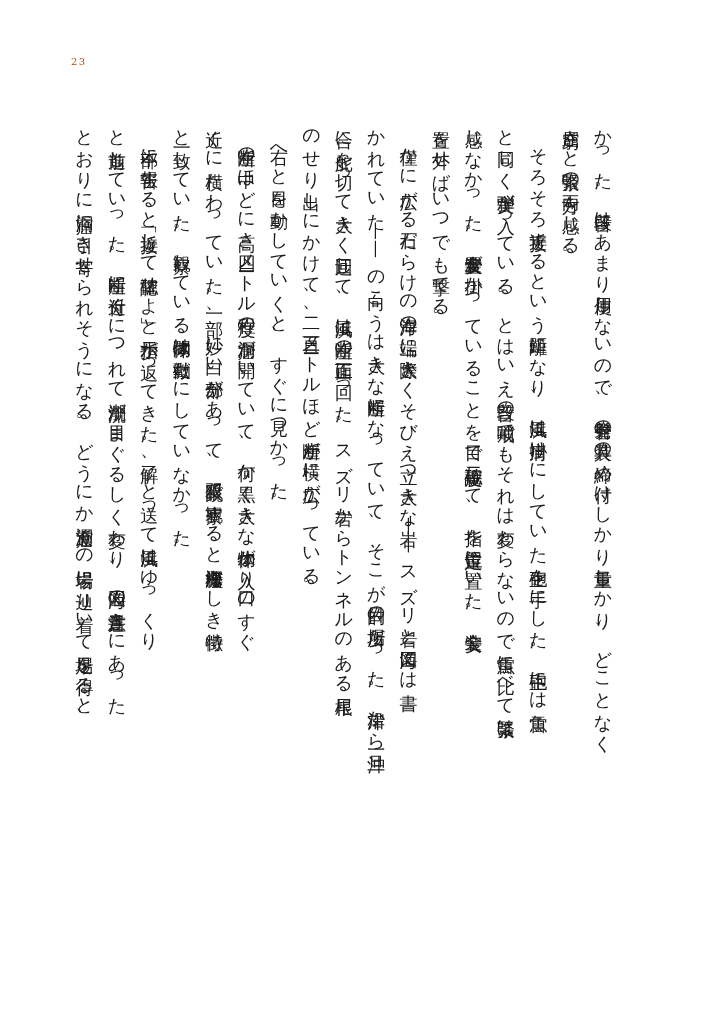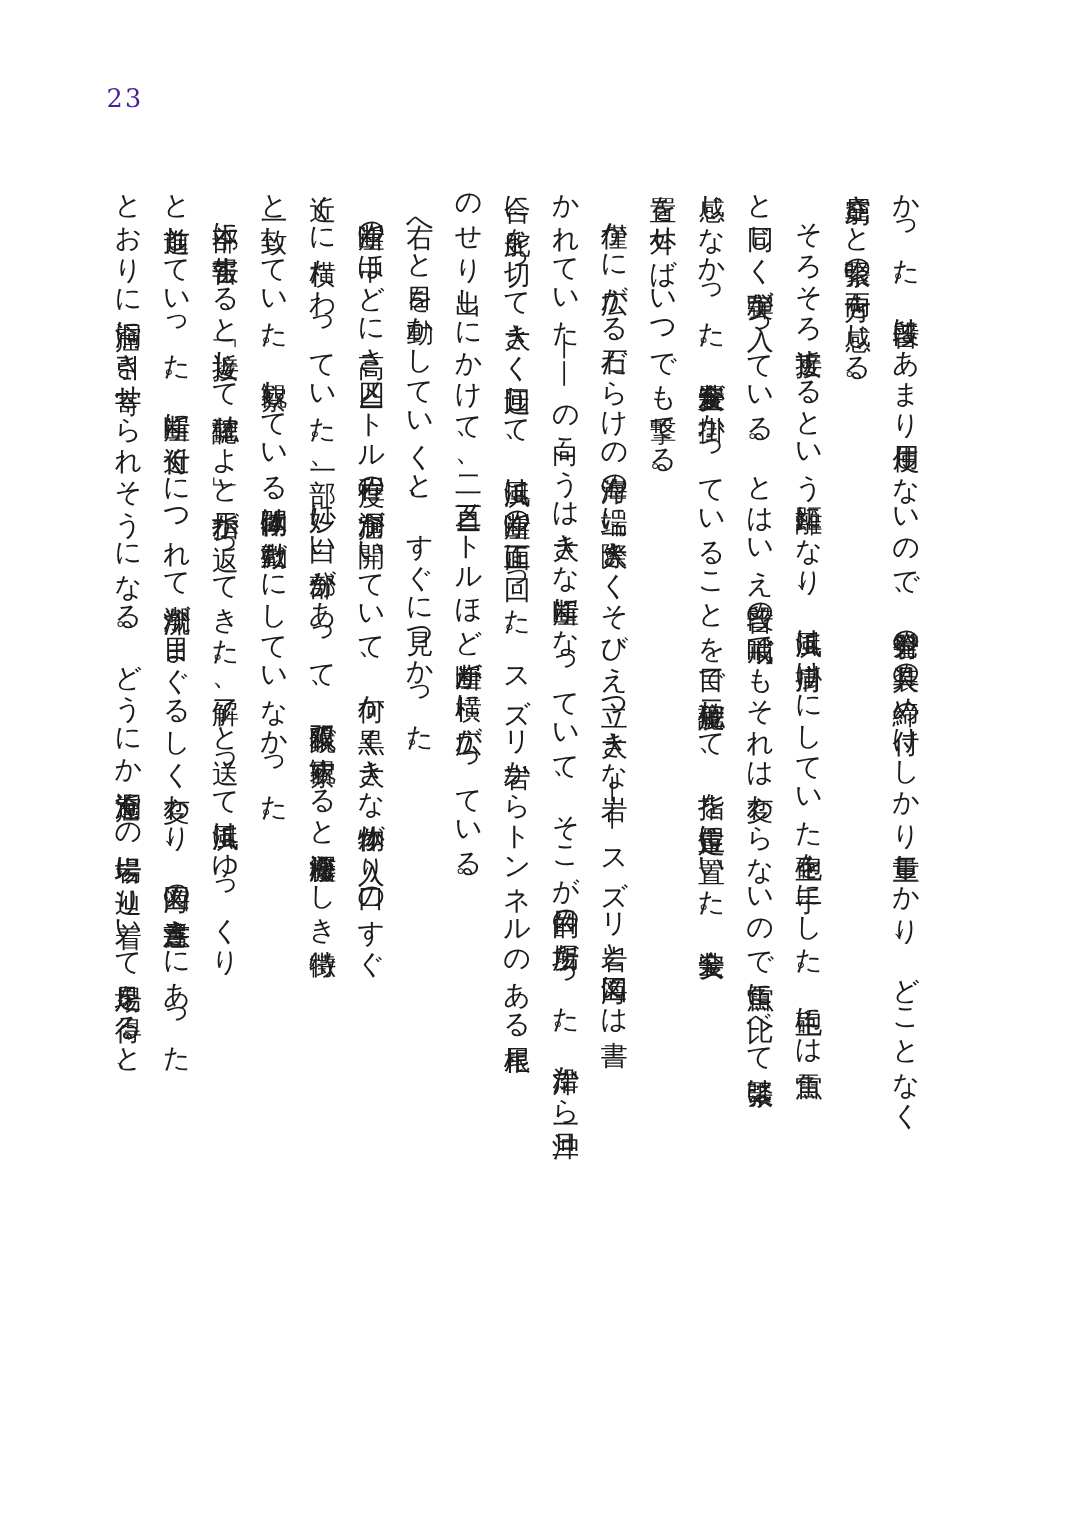--- a/index.html
+++ b/index.html
@@ -14,23 +14,23 @@
     position: relative;
     width: 720px;
     height: 1024px;
     background: #ffffff;
     font-family: "DejaVu Serif", "Liberation Serif", serif;
   }
   .page-number {
     position: absolute;
     top: 56px;
     left: 71px;
-    font-size: 17px;
+    font-size: 10px;
     letter-spacing: 1.5px;
-    color: #4c1d95;
+    color: #c2410c;
   }
   .text-area {
     position: absolute;
     top: 117px;
     right: 101px;
     height: 794px;
     writing-mode: vertical-rl;
     text-orientation: mixed;
     font-size: 18px;
     color: #1c1c1c;

